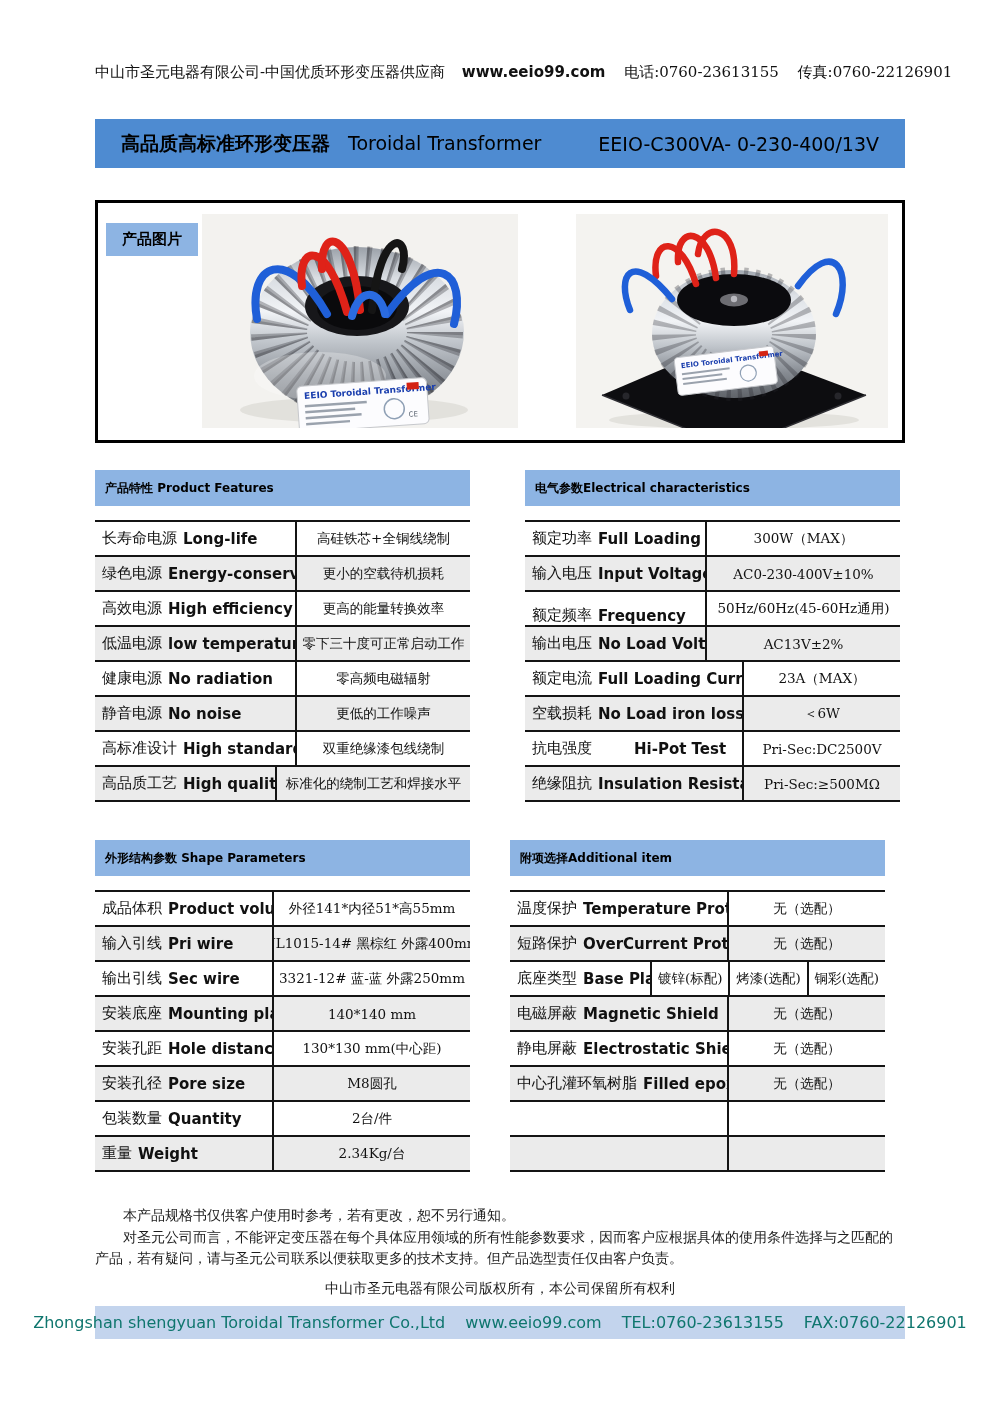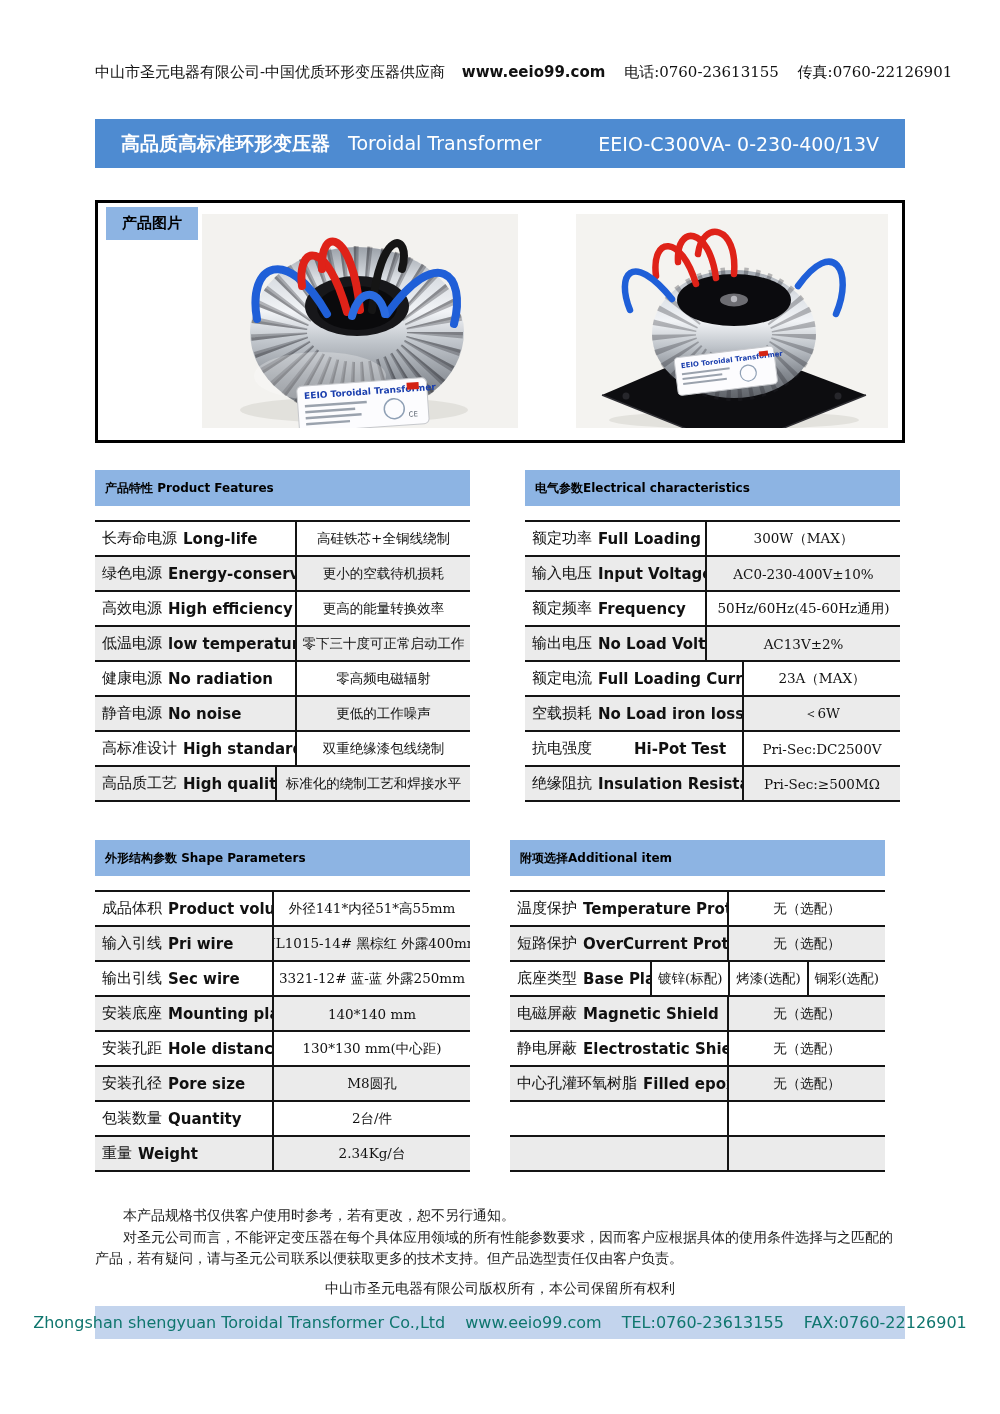--- a/index.html
+++ b/index.html
@@ -9,28 +9,28 @@
   
   .hdr-line{padding-top:62px;margin:0 95px;font-size:15px;line-height:20px;
             font-family:"DejaVu Serif",serif;white-space:nowrap;}
   .hdr-line .url{font-family:"DejaVu Sans",sans-serif;font-weight:bold;margin-left:12px;}
   .hdr-line .tel{margin-left:14px;}
   .hdr-line .fax{margin-left:14px;}
 
   
   .title-bar{margin:37px 95px 0;height:49px;background:#4E8BD1;
              display:flex;align-items:center;justify-content:space-between;
-             padding:0 26px;box-sizing:border-box;font-size:19px;color:#ffffff;}
+             padding:0 26px;box-sizing:border-box;font-size:19px;color:#000000;}
   .title-bar .cnpart{font-weight:bold;}
   .title-bar .enpart{margin-left:12px;}
   .title-bar .model{font-size:19px;}
 
   
   .image-panel{margin:32px 95px 0;height:237px;border:3px solid #000;position:relative;background:#fff;}
-  .img-label{position:absolute;top:4px;left:8px;background:#8DB4E3;color:#000;
+  .img-label{position:absolute;top:20px;left:8px;background:#8DB4E3;color:#000;
              font-size:15px;font-weight:bold;padding:7px 16px;z-index:3;}
   .photo{position:absolute;top:11px;height:214px;background:#f3f2ef;overflow:hidden;}
   .photo1{left:104px;width:316px;}
   .photo2{left:478px;width:312px;}
   .photo svg{display:block;}
 
   
   .sections{display:grid;grid-template-columns:375px 375px;column-gap:55px;margin:0 95px;}
   .sections.row1{margin-top:27px;}
   .sections.row2{margin-top:38px;gap:40px;}
@@ -235,21 +235,21 @@
           <div class="tcell val">300W（MAX）</div>
         </div>
         <div class="trow shade">
           <div class="tcell lab" style="width: 180px;">
             <span class="cn">输入电压</span>
             <span class="en">Input Voltage</span>
           </div>
           <div class="tcell val">AC0-230-400V±10%</div>
         </div>
         <div class="trow">
-          <div class="tcell lab" style="width: 180px;">
+          <div class="tcell lab" style="width: 180px; align-items: flex-end;">
             <span class="cn">额定频率</span>
             <span class="en">Frequency</span>
           </div>
           <div class="tcell val">50Hz/60Hz(45-60Hz通用)</div>
         </div>
         <div class="trow shade">
           <div class="tcell lab" style="width: 180px;">
             <span class="cn">输出电压</span>
             <span class="en">No Load Voltage</span>
           </div>

